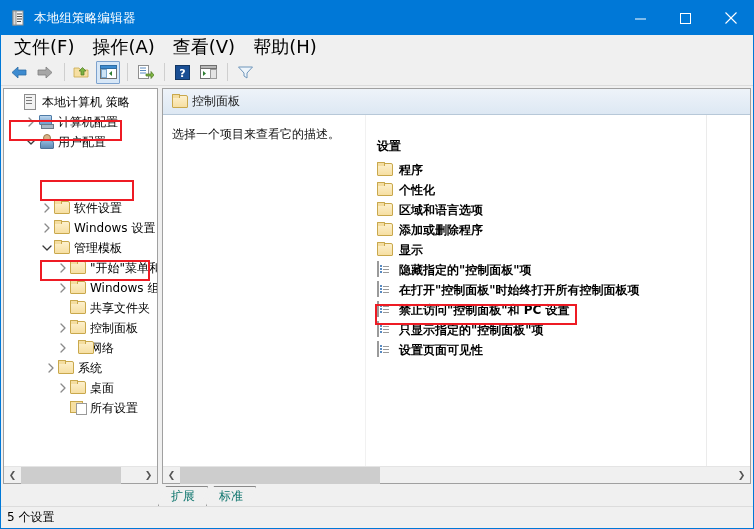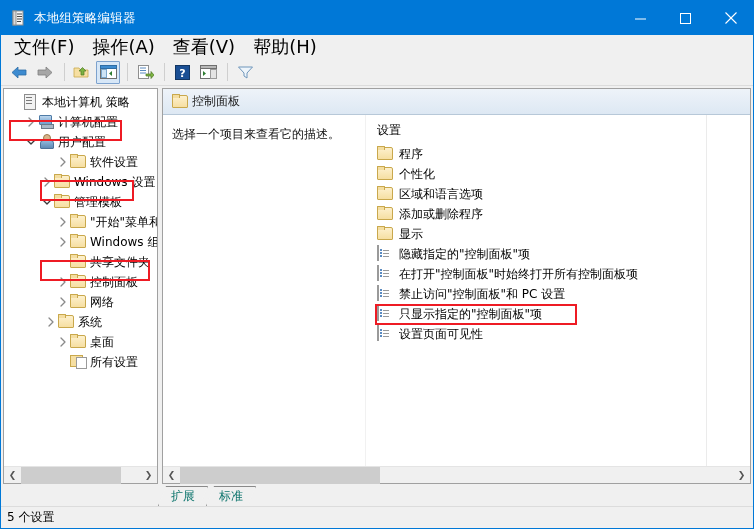--- a/index.html
+++ b/index.html
@@ -241,24 +241,25 @@
   .rp-desc {
     width: 203px;
     flex: 0 0 auto;
     padding: 11px 8px 0 9px;
     font-size: 12px;
     color: #111;
     border-right: 1px solid #f1f1f1;
   }
   .rp-list {
     flex: 1 1 auto;
-    padding-top: 7px;
+    padding-top: 23px;
     min-width: 0;
     overflow: hidden;
     position: relative;
+    font-weight: bold;
   }
   .colhdr-line {
     position: absolute;
     top: 0; bottom: 0;
     width: 1px;
     background: #ebebeb;
   }
   .rp-col-title {
     font-size: 12px;
     color: #000;
@@ -468,21 +469,21 @@
           </div>
           <div class="tnode" style="padding-left: 20px;">
             <span class="twist">
               <svg width="10" height="8" viewBox="0 0 10 8">
                 <path d="M1 2 L5 6 L9 2" fill="none" stroke="#3a3a3a" stroke-width="1.3" stroke-linecap="round" stroke-linejoin="round"></path>
               </svg>
             </span>
             <span class="ticon"><span class="usericon"></span></span>
             <span class="tlabel">用户配置</span>
           </div>
-          <div class="tnode" style="padding-left: 52px;">
+          <div class="tnode" style="padding-left: 36px; margin-top: 46px;">
             <span class="twist">
               <svg width="8" height="10" viewBox="0 0 8 10">
                 <path d="M2 1 L6 5 L2 9" fill="none" stroke="#8a8a8a" stroke-width="1.3" stroke-linecap="round" stroke-linejoin="round"></path>
               </svg>
             </span>
             <span class="ticon"><span class="folder"></span></span>
             <span class="tlabel">软件设置</span>
           </div>
           <div class="tnode" style="padding-left: 36px;">
             <span class="twist">
@@ -527,21 +528,21 @@
           </div>
           <div class="tnode" style="padding-left: 52px;">
             <span class="twist">
               <svg width="8" height="10" viewBox="0 0 8 10">
                 <path d="M2 1 L6 5 L2 9" fill="none" stroke="#8a8a8a" stroke-width="1.3" stroke-linecap="round" stroke-linejoin="round"></path>
               </svg>
             </span>
             <span class="ticon"><span class="folder"></span></span>
             <span class="tlabel">控制面板</span>
           </div>
-          <div class="tnode" style="padding-left: 52px;">
+          <div class="tnode" style="padding-left: 52px; text-align: center;">
             <span class="twist">
               <svg width="8" height="10" viewBox="0 0 8 10">
                 <path d="M2 1 L6 5 L2 9" fill="none" stroke="#8a8a8a" stroke-width="1.3" stroke-linecap="round" stroke-linejoin="round"></path>
               </svg>
             </span>
             <span class="ticon"><span class="folder"></span></span>
             <span class="tlabel">网络</span>
           </div>
           <div class="tnode" style="padding-left: 40px;">
             <span class="twist">

